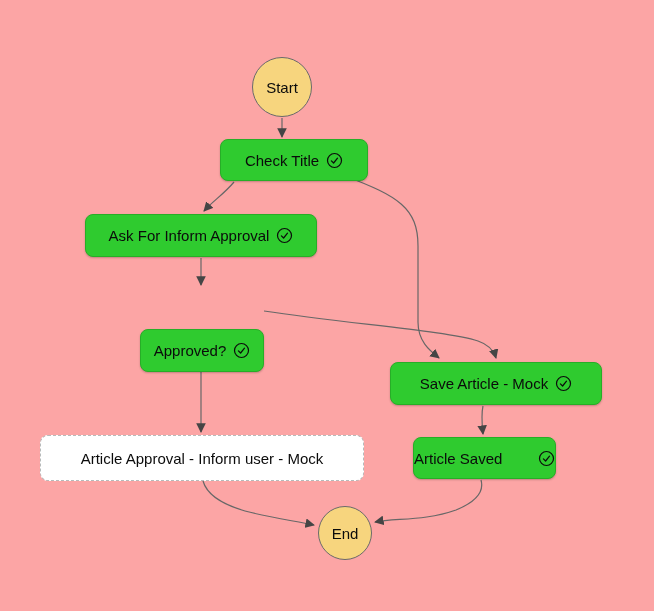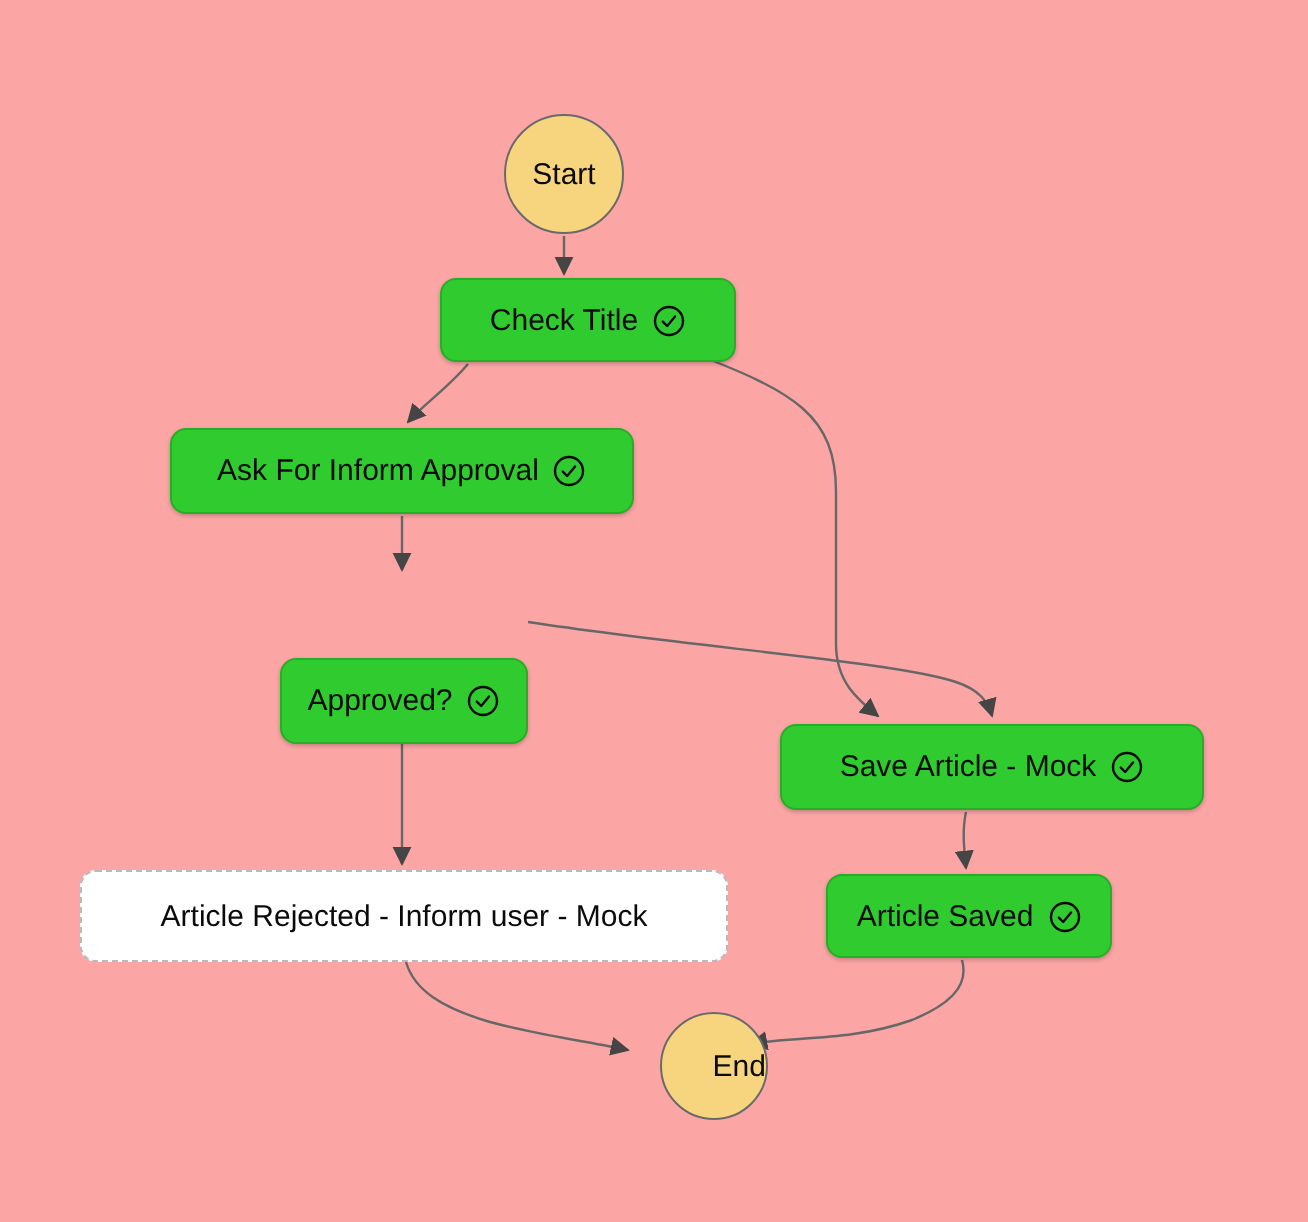--- a/index.html
+++ b/index.html
@@ -111,30 +111,30 @@
     <span>Save Article - Mock</span>
     <span class="check-icon">
       <svg width="17" height="17" viewBox="0 0 17 17">
         <circle cx="8.5" cy="8.5" r="7" fill="none" stroke="#0b0b0b" stroke-width="1.2"></circle>
         <path d="M5.4 8.8 L7.6 11 L11.5 6.2" fill="none" stroke="#0b0b0b" stroke-width="1.2" stroke-linecap="round" stroke-linejoin="round"></path>
       </svg>
     </span>
   </div>
 
   <div class="node pending" style="left:40px; top:435px; width:324px; height:46px;">
-    <span>Article Rejected - Inform user - Mock</span>
+    <span>Article Approval - Inform user - Mock</span>
   </div>
 
-  <div class="node state" style="left:413px; top:437px; width:143px; height:42px;">
+  <div class="node state" style="left:413px; top:437px; width:143px; height:42px;justify-content:space-between;">
     <span>Article Saved</span>
     <span class="check-icon">
       <svg width="17" height="17" viewBox="0 0 17 17">
         <circle cx="8.5" cy="8.5" r="7" fill="none" stroke="#0b0b0b" stroke-width="1.2"></circle>
         <path d="M5.4 8.8 L7.6 11 L11.5 6.2" fill="none" stroke="#0b0b0b" stroke-width="1.2" stroke-linecap="round" stroke-linejoin="round"></path>
       </svg>
     </span>
   </div>
 
-  <div class="node terminal" style="left:330px; top:506px; width:54px; height:54px;justify-content:flex-end;">
+  <div class="node terminal" style="left:318px; top:506px; width:54px; height:54px;">
     <span>End</span>
   </div>
 
 </div>
 
 </body></html>

